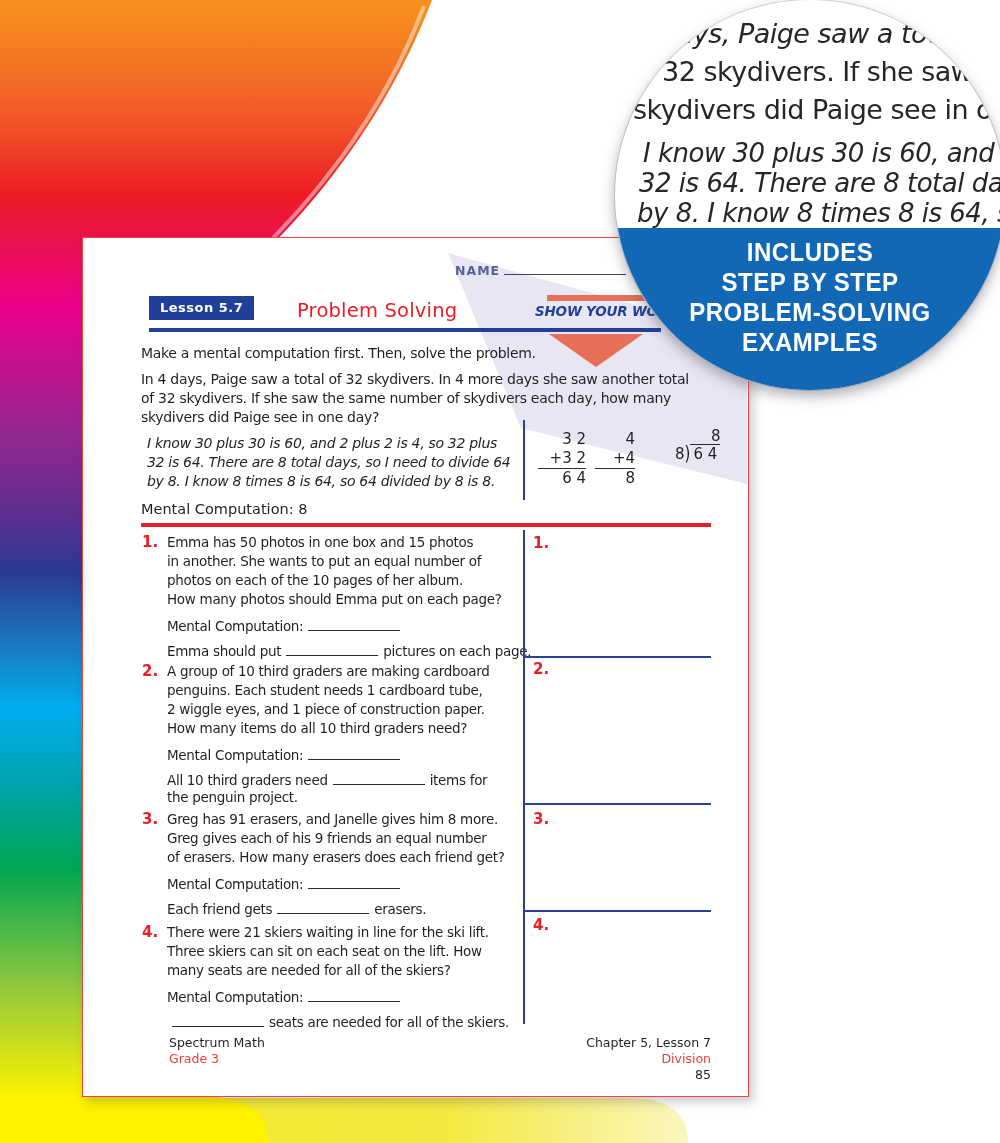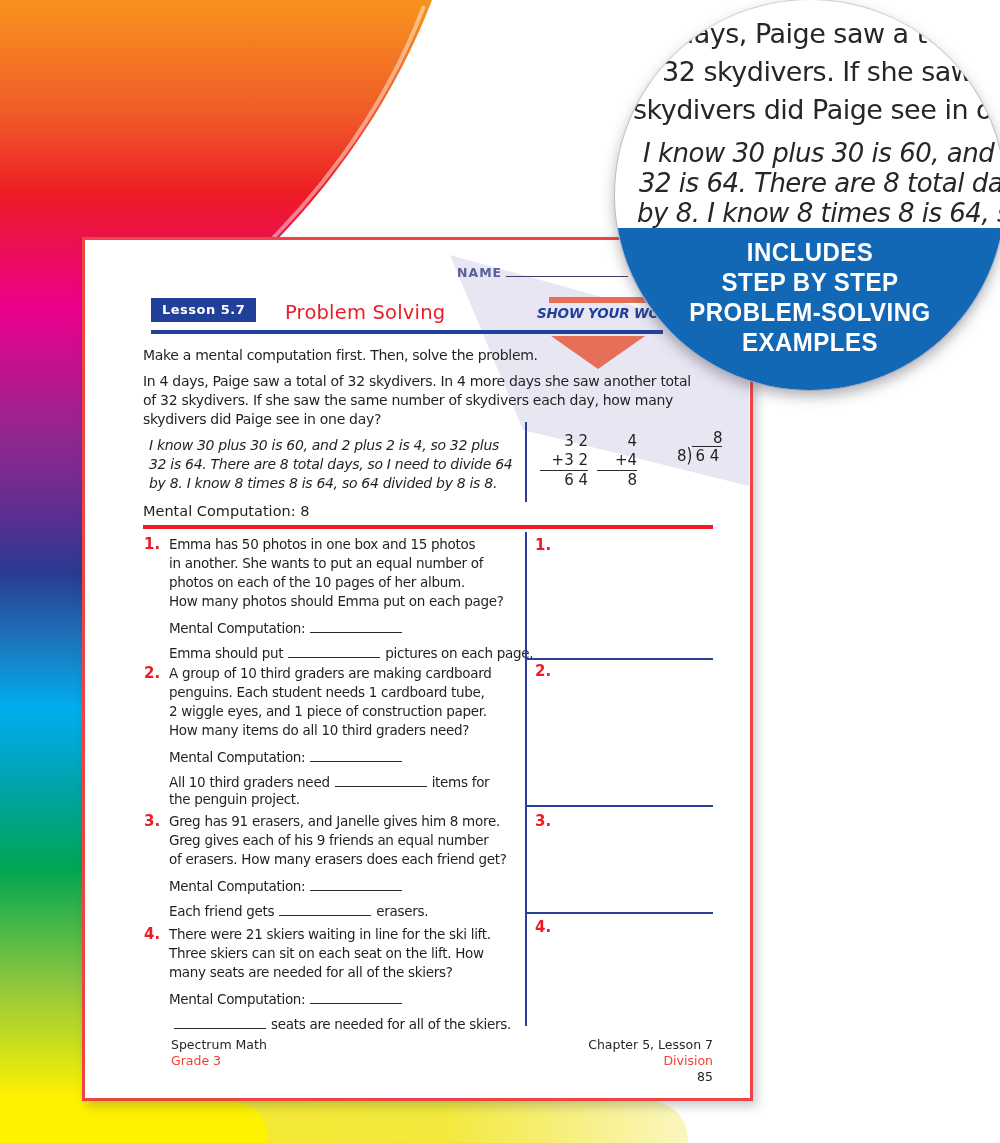--- a/index.html
+++ b/index.html
@@ -5,35 +5,35 @@
   html,body{margin:0;padding:0;background:#fff;}
   #stage{position:relative;width:1000px;height:1143px;overflow:hidden;background:#fff;
          font-family:"DejaVu Sans","Liberation Sans",sans-serif;color:#231f20;}
   .abs{position:absolute;}
 
   
   #cover{left:0;top:0;z-index:0;}
 
   
   #page{left:82px;top:237px;width:665px;height:858px;background:#fff;z-index:10;
-        border:3px solid #ef4444;box-shadow:4px 5px 10px rgba(70,70,80,.28);}
+        border:1px solid #ef4444;box-shadow:4px 5px 10px rgba(70,70,80,.28);}
   #beam{inset:0;background:#e8e6f2;
         clip-path:polygon(365px 15px,664px 98px,664px 246px,438px 190px);}
 
   .pline{white-space:nowrap;font-size:14px;line-height:19px;letter-spacing:-0.3px;}
   .think{font-style:italic;}
   .small{font-size:13.5px;line-height:19px;letter-spacing:-0.3px;white-space:nowrap;}
 
   #name-row{left:372px;top:22px;}
   #name-label{font-size:12.5px;letter-spacing:1px;color:#56619c;font-weight:bold;}
   #name-line{display:inline-block;width:122px;border-bottom:1.5px solid #3e3e66;height:12px;margin-left:4px;}
 
   #lesson-badge{left:66px;top:58px;background:#21409a;color:#fff;font-weight:bold;
                 font-size:13px;padding:4px 11px 5px;letter-spacing:.5px;text-align:right;}
-  #lesson-title{left:200px;top:61px;color:#ed1c24;font-size:19.5px;font-weight:500;letter-spacing:.2px;}
+  #lesson-title{left:214px;top:61px;color:#ed1c24;font-size:19.5px;font-weight:500;letter-spacing:.2px;}
   #header-rule{left:66px;top:90px;width:512px;height:4px;background:#21409a;}
 
   
   #syw{left:452px;top:57px;width:200px;}
   #syw-topbar{position:absolute;left:12px;top:0;width:104px;height:6px;background:#e86f57;}
   #syw-text{position:absolute;left:0;top:8px;color:#21409a;font-weight:800;font-style:italic;
             font-size:13.5px;white-space:nowrap;letter-spacing:-0.2px;}
   #syw-arrow{position:absolute;left:466px;top:96px;width:0;height:0;
              border-left:47px solid transparent;border-right:47px solid transparent;
              border-top:33px solid #e86f57;}
@@ -230,21 +230,21 @@
       <div class="red">Grade 3</div>
     </div>
     <div id="footer-right" class="abs">
       <div>Chapter 5, Lesson 7</div>
       <div class="red">Division</div>
       <div>85</div>
     </div>
   </div>
 
   <div id="magnifier" class="abs">
-    <div class="magline" style="left:62px;top:18px;">days, Paige saw a tota</div>
+    <div class="magline" style="left:45px;top:18px;font-style:italic;">days, Paige saw a tota</div>
     <div class="magline" style="left:30px;top:56px;">f 32 skydivers. If she saw the sa</div>
     <div class="magline" style="left:18px;top:94px;">skydivers did Paige see in one da</div>
     <div class="magital" style="left:28px;top:138px;">I know 30 plus 30 is 60, and 2 plu</div>
     <div class="magital" style="left:24px;top:168px;">32 is 64. There are 8 total days, so</div>
     <div class="magital" style="left:22px;top:198px;">by 8. I know 8 times 8 is 64, so 64</div>
     <div id="sticker">
       <div class="sticker-line">INCLUDES</div>
       <div class="sticker-line">STEP BY STEP</div>
       <div class="sticker-line">PROBLEM-SOLVING</div>
       <div class="sticker-line">EXAMPLES</div>

